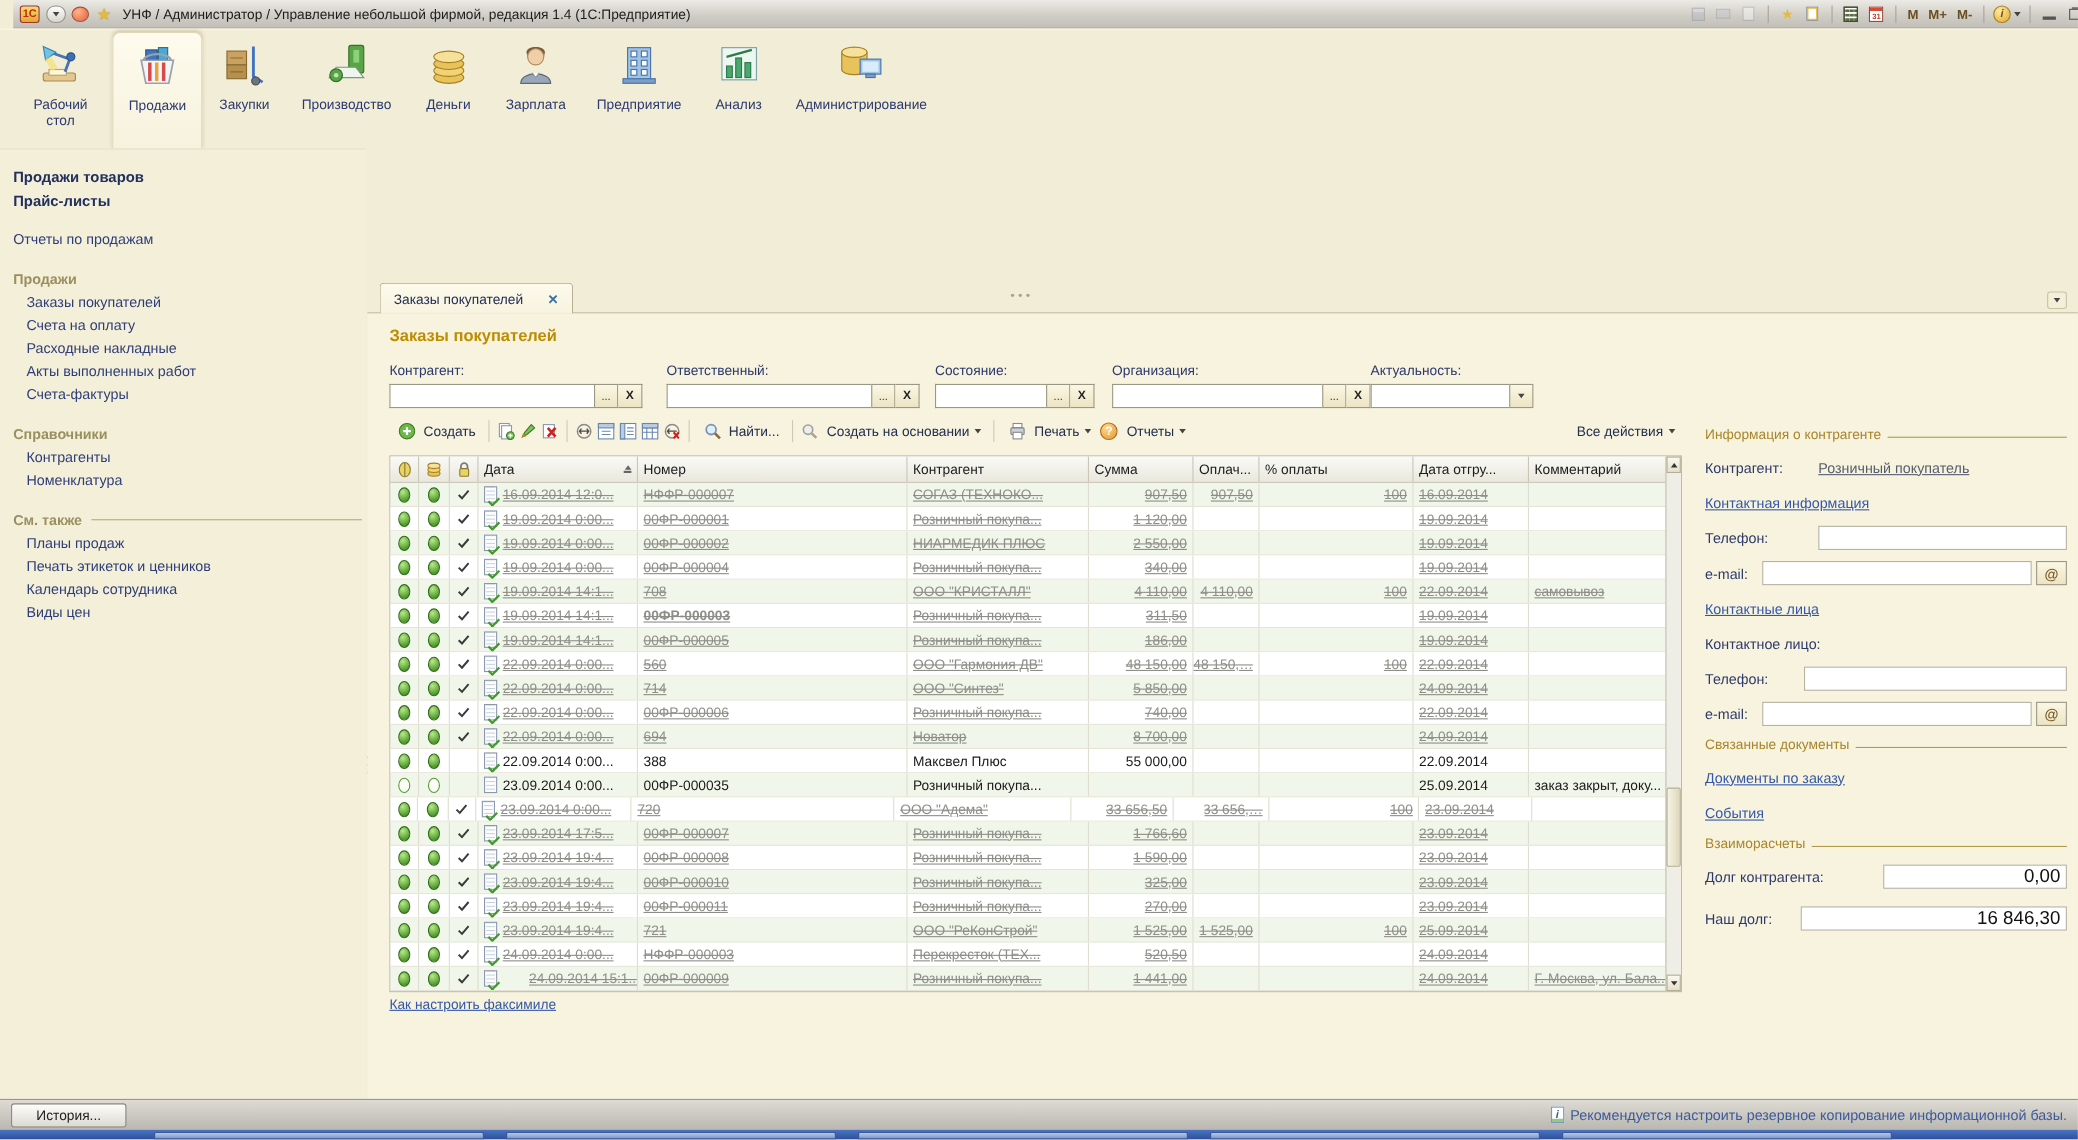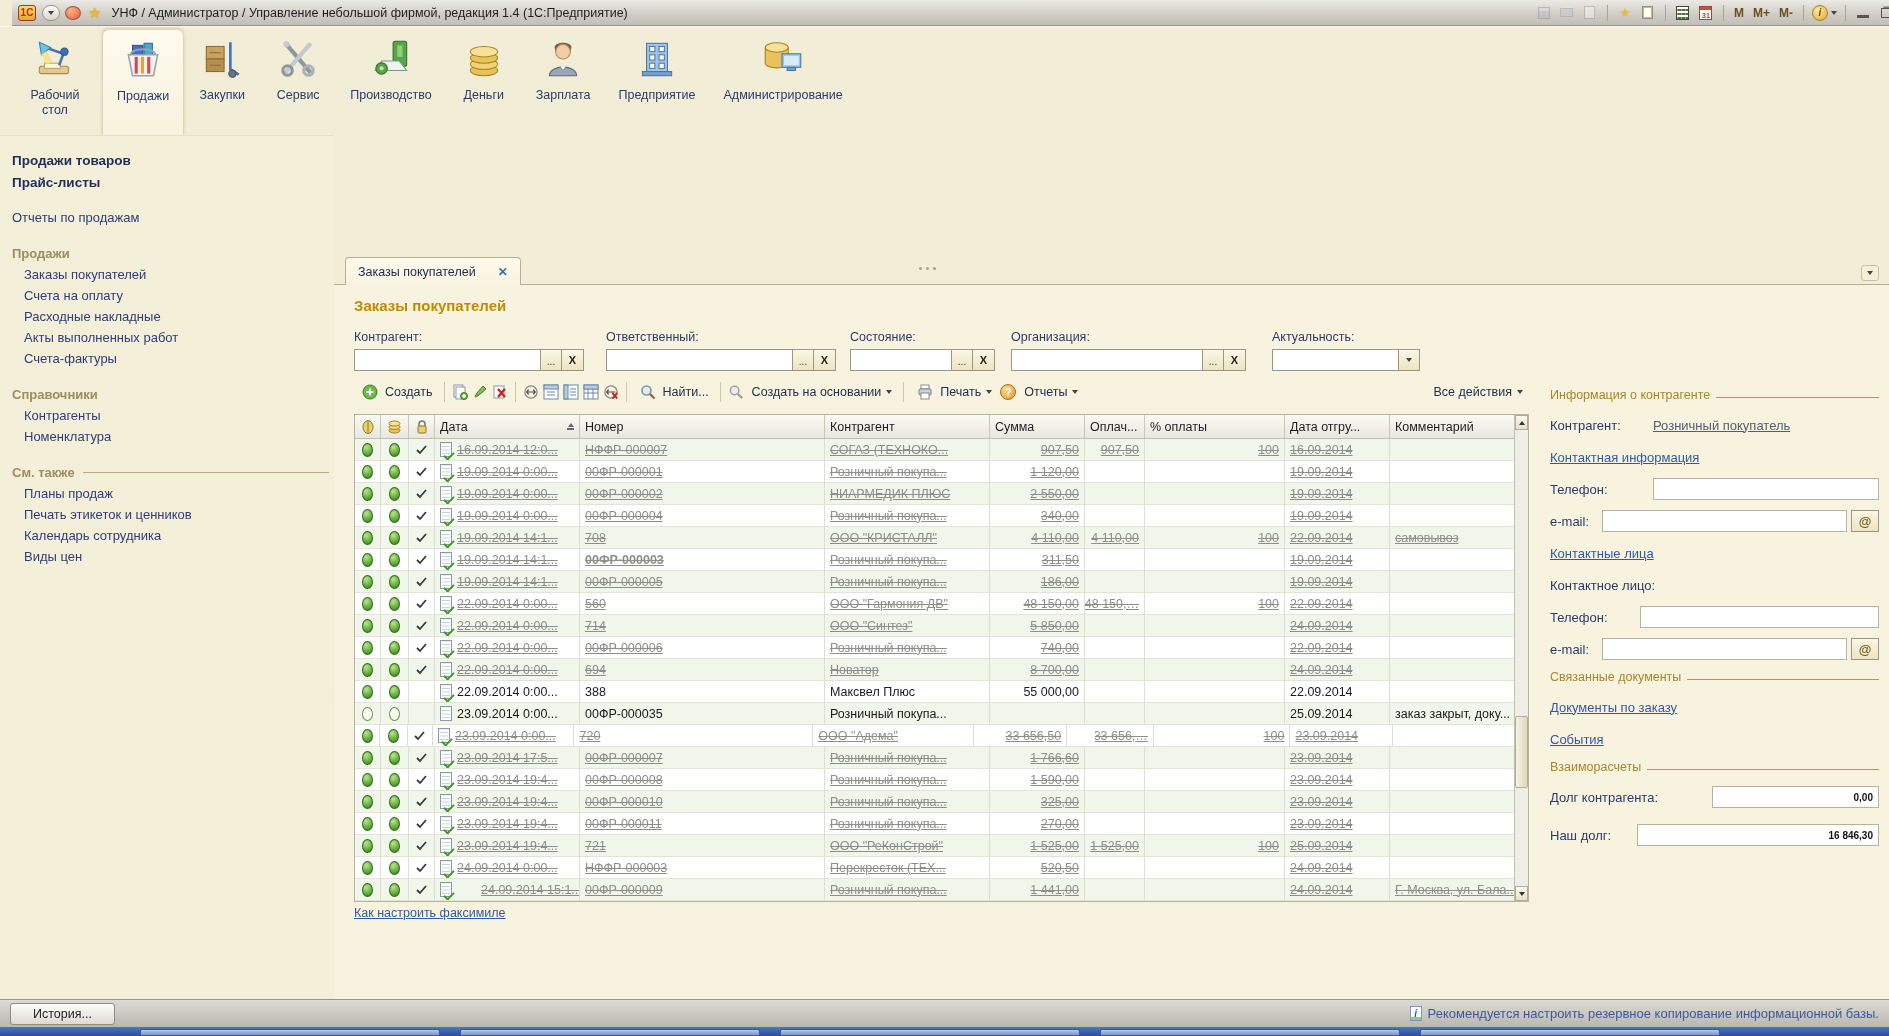--- a/index.html
+++ b/index.html
@@ -123,21 +123,21 @@
 
   
   .ip-sec { display:flex; align-items:center; margin-bottom:12px; }
   .ip-sec .t { font-size:12.5px; color:#a8862a; white-space:nowrap; }
   .ip-sec .rule { flex:1; border-bottom:1px solid #b39a4a; margin:4px 0 0 6px; }
   .ip-row { display:flex; align-items:center; margin-bottom:10px; min-height:22px; }
   .ip-label { font-size:13px; color:#2c3a6b; white-space:nowrap; }
   .ip-link { font-size:13px; color:#3358a8; text-decoration:underline; cursor:pointer; }
   .ip-link.gray { color:#565e6e; }
   .ip-input { background:#fff; border:1px solid #b5b2a0; height:22px; flex:1; }
-  .ip-input.val { display:flex; align-items:center; justify-content:flex-end; padding-right:5px; font-size:10px; font-weight:bold; color:#111;padding-left:48px; }
+  .ip-input.val { display:flex; align-items:center; justify-content:flex-end; padding-right:5px; font-size:17px; font-weight:normal; color:#111;padding-left:48px; }
   .at-btn { width:28px; height:22px; margin-left:4px; background:linear-gradient(#fbf7e4,#ece4c4); border:1px solid #9a9884; color:#7a5c28; font-size:13px; font-weight:bold;
     display:flex; align-items:center; justify-content:center; cursor:pointer; }
 
   
   .statusbar { position:absolute; left:0; bottom:9px; width:1889px; height:28px;
     background:linear-gradient(#dedbd5,#bab7b1); border-top:1px solid #98958f; display:flex; align-items:center; padding:0 10px; }
   .hist-btn { background:linear-gradient(#fdfdfb,#dddad3); border:1px solid #8e8b85; border-radius:3px; font-size:12.5px; color:#222; padding:3px 22px; cursor:pointer; }
   .sb-msg { margin-left:auto; display:flex; align-items:center; gap:6px; font-size:13px; color:#3c5a99; }
   .msg-ico { width:12px; height:15px; background:#fff; border:1px solid #7a9ac4; color:#2c5aa8; font-size:10px; font-weight:bold; font-style:italic;
     display:flex; align-items:center; justify-content:center; box-shadow:inset 0 -3px 0 #9ac87a; }
@@ -228,32 +228,20 @@
       <span class="ric">
         <svg width="46" height="42" viewBox="0 0 44 40">
           <rect x="7" y="8" width="17" height="12" fill="#caa25f" stroke="#8a6a33"></rect>
           <rect x="7" y="20" width="17" height="12" fill="#b8904e" stroke="#8a6a33"></rect>
           <path d="M10 14 H21 M10 26 H21" stroke="#8a6a33"></path>
           <path d="M30 4 L30 30 L38 35" stroke="#3f74c0" stroke-width="2.5" fill="none"></path>
           <circle cx="32" cy="34" r="3.5" fill="#6b7280" stroke="#474e57"></circle>
         </svg>
       </span>
       <span class="rlabel">Закупки</span>
-    </div>
-    <div class="rtab">
-      <span class="ric">
-        <svg width="46" height="42" viewBox="0 0 44 40">
-          <path d="M10 5 L34 33" stroke="#8f979f" stroke-width="4"></path>
-          <path d="M34 5 L10 33" stroke="#c2c9cf" stroke-width="4"></path>
-          <circle cx="12" cy="31" r="4.5" fill="none" stroke="#8f979f" stroke-width="3"></circle>
-          <circle cx="32" cy="31" r="4.5" fill="none" stroke="#aab2b9" stroke-width="3"></circle>
-          <circle cx="11" cy="6" r="3" fill="#c2c9cf"></circle>
-        </svg>
-      </span>
-      <span class="rlabel">Сервис</span>
     </div>
     <div class="rtab">
       <span class="ric">
         <svg width="46" height="42" viewBox="0 0 44 40">
           <rect x="24" y="3" width="13" height="24" rx="2" fill="#57a546" stroke="#35702a"></rect>
           <rect x="28" y="7" width="5" height="11" fill="#8fd07e"></rect>
           <path d="M7 31 L37 31 L30 22 L13 22 Z" fill="#eef4ee" stroke="#7a9a7a"></path>
           <circle cx="13" cy="29" r="5.5" fill="#57a546" stroke="#35702a"></circle>
           <circle cx="13" cy="29" r="2" fill="#bfe4b4"></circle>
         </svg>
@@ -289,20 +277,32 @@
           <rect x="15" y="8" width="5" height="5" fill="#fff" stroke="#4a74a8"></rect>
           <rect x="24" y="8" width="5" height="5" fill="#fff" stroke="#4a74a8"></rect>
           <rect x="15" y="16" width="5" height="5" fill="#fff" stroke="#4a74a8"></rect>
           <rect x="24" y="16" width="5" height="5" fill="#fff" stroke="#4a74a8"></rect>
           <rect x="15" y="24" width="5" height="5" fill="#fff" stroke="#4a74a8"></rect>
           <rect x="24" y="24" width="5" height="5" fill="#fff" stroke="#4a74a8"></rect>
           <rect x="8" y="32" width="28" height="4" fill="#7a9ec4" stroke="#4a74a8"></rect>
         </svg>
       </span>
       <span class="rlabel">Предприятие</span>
+    </div>
+    <div class="rtab">
+      <span class="ric">
+        <svg width="46" height="42" viewBox="0 0 44 40">
+          <rect x="7" y="5" width="30" height="28" fill="#eef6f2" stroke="#7aa2a8"></rect>
+          <rect x="11" y="21" width="5" height="10" fill="#4aa86e" stroke="#2c7a4a"></rect>
+          <rect x="19" y="14" width="5" height="17" fill="#4aa86e" stroke="#2c7a4a"></rect>
+          <rect x="27" y="18" width="5" height="13" fill="#4aa86e" stroke="#2c7a4a"></rect>
+          <path d="M11 13 L33 7" stroke="#2c7a4a" stroke-width="2"></path>
+        </svg>
+      </span>
+      <span class="rlabel">Анализ</span>
     </div>
     <div class="rtab">
       <span class="ric">
         <svg width="46" height="42" viewBox="0 0 44 40">
           <path d="M5 9 L5 24 A11 4.5 0 0 0 27 24 L27 9" fill="#e8c25a" stroke="#a8821f"></path>
           <ellipse cx="16" cy="9" rx="11" ry="4.5" fill="#f7e09a" stroke="#a8821f"></ellipse>
           <rect x="21" y="15" width="18" height="13" fill="#9fc4e8" stroke="#4a74a8"></rect>
           <rect x="23" y="17" width="14" height="9" fill="#d8ecfa"></rect>
           <rect x="26" y="28" width="8" height="3" fill="#7a9ec4" stroke="#4a74a8"></rect>
         </svg>
@@ -376,21 +376,21 @@
               </div>
             </div>
             <div class="filter" style="width: 145px; margin-right: 16px;">
               <div class="f-label">Состояние:</div>
               <div class="f-box">
                 <div class="f-input"></div>
                 <div class="f-btn">...</div>
                 <div class="f-btn x">X</div>
               </div>
             </div>
-            <div class="filter" style="width: 235px; margin-right: 26px;">
+            <div class="filter" style="width: 235px; ">
               <div class="f-label">Организация:</div>
               <div class="f-box">
                 <div class="f-input"></div>
                 <div class="f-btn">...</div>
                 <div class="f-btn x">X</div>
               </div>
             </div>
             <div class="filter" style="width: 148px; margin-right: 0px;">
               <div class="f-label">Актуальность:</div>
               <div class="f-box">

